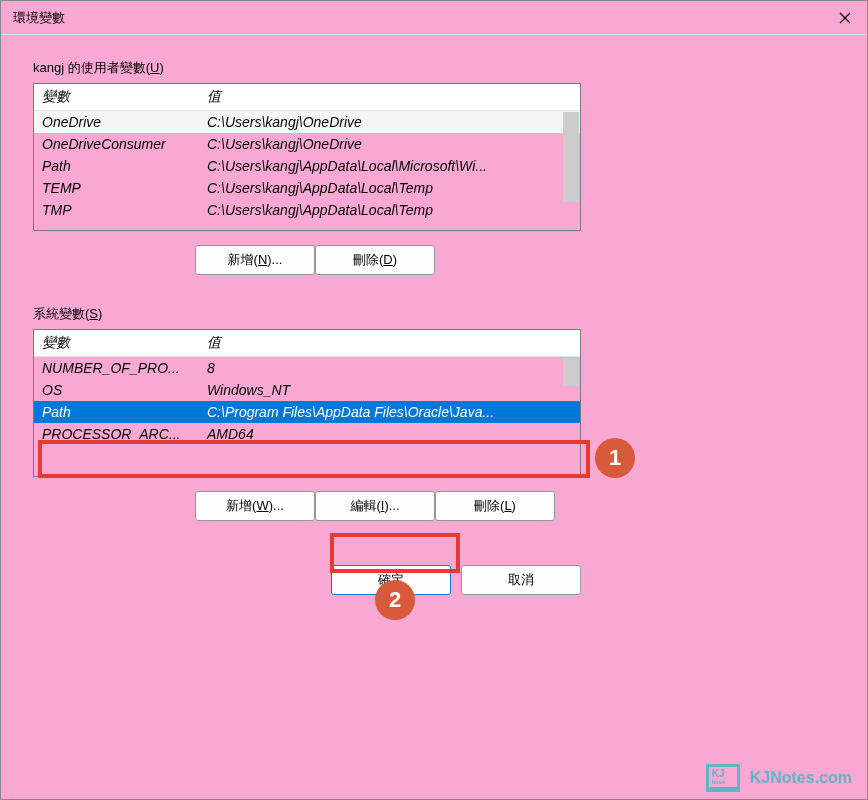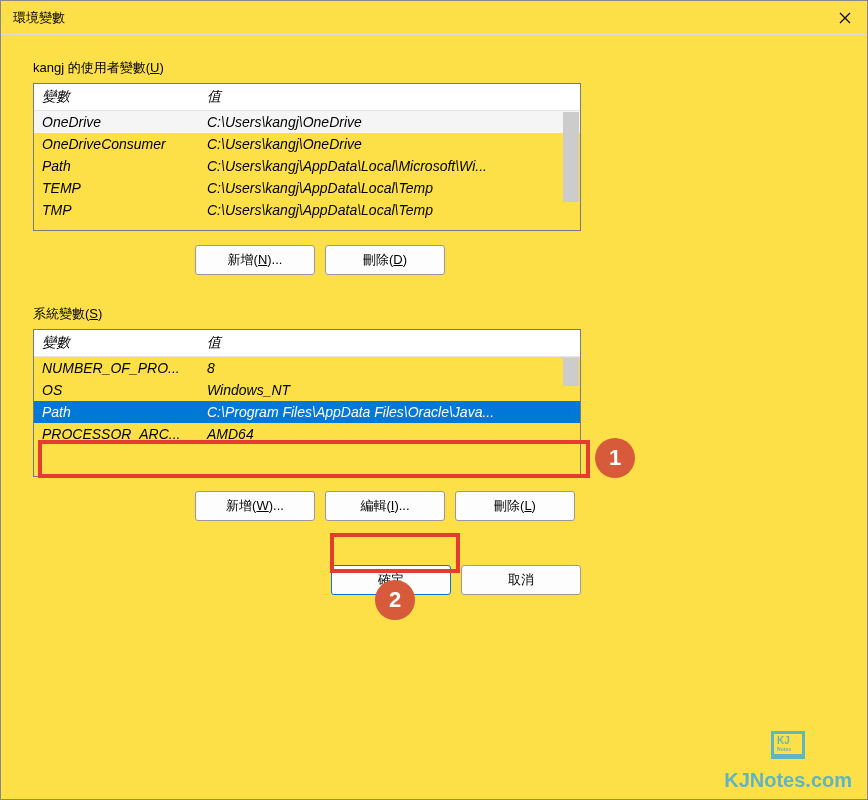--- a/index.html
+++ b/index.html
@@ -1,17 +1,17 @@
 <!DOCTYPE html>
 <html><head>
 <meta charset="utf-8">
 <style>
 * { box-sizing: border-box; margin: 0; padding: 0; font-family: "Microsoft JhengHei", "Segoe UI", sans-serif; }
 body { background: #fff; width: 868px; height: 800px; position: relative; overflow: hidden; }
-.window { width: 868px; height: 800px; border: 1px solid #888; background: #fde047; }
+.window { width: 868px; height: 800px; border: 1px solid #888; background: #f9a8d4; }
 .titlebar { display: flex; justify-content: space-between; align-items: center; height: 34px; padding: 0 0 0 12px; border-bottom: 1px solid #ddd; }
 .titlebar-title { font-size: 13px; }
 .titlebar-close { width: 44px; height: 34px; display: flex; align-items: center; justify-content: center; cursor: pointer; font-size: 16px; }
 .content { padding: 24px 24px 16px 32px; }
 
 .section-label { font-size: 13px; margin-bottom: 6px; }
 .section-label u { text-decoration: underline; }
 
 .table-wrap { border: 1px solid #7a7a7a; width: 548px; height: 148px; margin-bottom: 14px; position: relative; overflow: hidden; }
 .table-wrap2 { height: 148px; }
@@ -19,33 +19,33 @@
 .tbl th { text-align: left; font-weight: normal; padding: 4px 8px; border-bottom: 1px solid #e5e5e5; background: #fff; position: sticky; top: 0; }
 .tbl td { padding: 3px 8px; white-space: nowrap; overflow: hidden; text-overflow: ellipsis; max-width: 0; }
 .tbl tr.alt td { background: #f5f5f5; }
 .col-var { width: 165px; }
 .col-val { width: auto; }
 .tbl tr.selected td { background: #0078d7; color: #fff; }
 
 .scroll-thumb { position: absolute; right: 1px; top: 28px; width: 16px; height: 90px; background: #ccc; }
 .scroll-thumb2 { top: 28px; height: 28px; }
 
-.btn-row { display: flex; gap: 10px; margin-left: 162px; margin-bottom: 30px; }
+.btn-row { display: flex; margin-left: 162px; margin-bottom: 30px; }
 .btn { width: 120px; height: 30px; border: 1px solid #999; background: #fdfdfd; font-size: 13px; cursor: pointer; border-radius: 3px; }
 .btn.primary { border: 1px solid #0078d7; }
 
 .dialog-buttons { display: flex; gap: 10px; justify-content: flex-end; width: 548px; margin-top: 44px; }
 
 .highlight-box1 { position: absolute; border: 4px solid #e43d2f; left: 38px; top: 440px; width: 552px; height: 38px; pointer-events: none; z-index: 5; }
 .highlight-box2 { position: absolute; border: 4px solid #e43d2f; left: 330px; top: 533px; width: 130px; height: 40px; pointer-events: none; z-index: 5; }
 .badge { position: absolute; width: 40px; height: 40px; background: #d75a3a; border-radius: 50%; color: #fff; font-weight: bold; font-size: 22px; display: flex; align-items: center; justify-content: center; z-index: 6; }
 .badge1 { left: 595px; top: 438px; }
 .badge2 { left: 375px; top: 580px; }
 
-.watermark { position: absolute; right: 16px; bottom: 8px; display: flex; align-items: center; gap: 10px; color: #5eb5c4; font-size: 20px; font-weight: bold; flex-direction: column; }
+.watermark { position: absolute; right: 16px; bottom: 8px; display: flex; align-items: center; gap: 10px; color: #5eb5c4; font-size: 16px; font-weight: bold; }
 .wm-icon { width: 34px; height: 28px; border: 3px solid #5eb5c4; border-bottom: 5px solid #5eb5c4; position: relative; }
 .wm-icon::before { content: "KJ"; position: absolute; font-size: 10px; top: 1px; left: 3px; }
 .wm-icon::after { content: "Notes"; position: absolute; font-size: 5px; top: 12px; left: 3px; }
 </style>
 </head>
 <body>
 
 <div class="window">
   <div class="titlebar">
     <span class="titlebar-title">環境變數</span>

